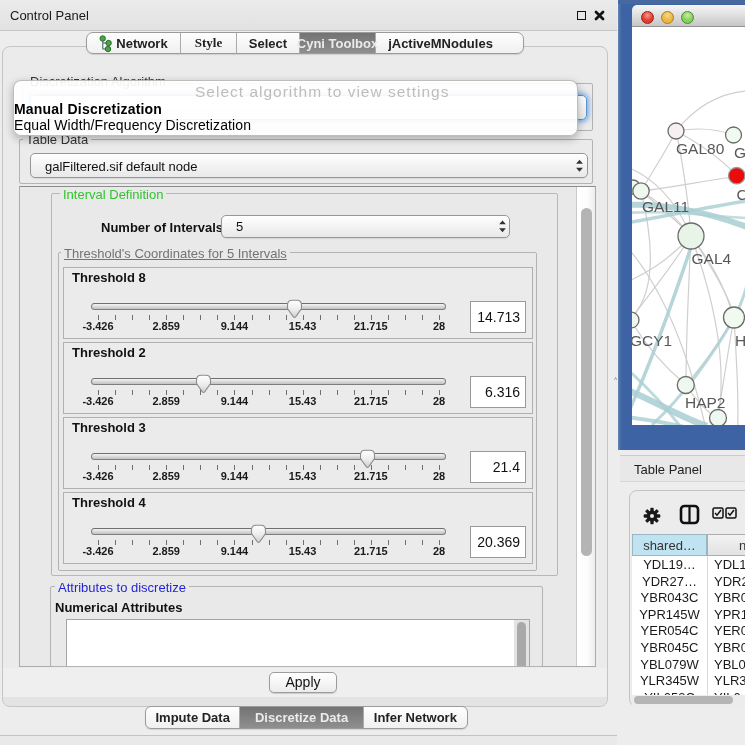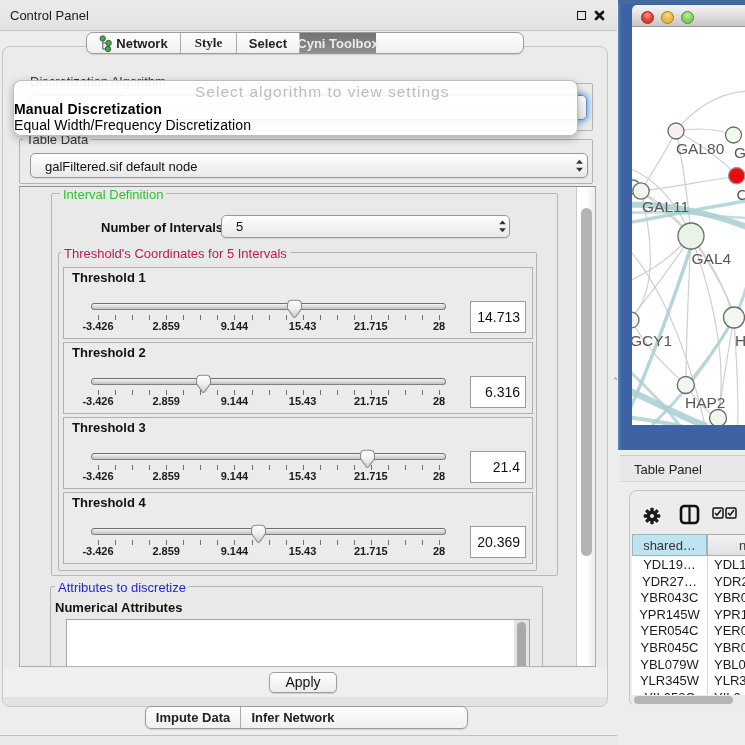--- a/index.html
+++ b/index.html
@@ -45,20 +45,21 @@
       <line x1="3.7" y1="9" x2="9.6" y2="9" stroke="#78828c" stroke-width="1.4"></line>
       <line x1="3.7" y1="15" x2="9" y2="15" stroke="#78828c" stroke-width="1.4"></line>
       <circle cx="3.7" cy="4.5" r="2.7" fill="#4aa44a" stroke="#2c6e2c" stroke-width="1"></circle>
       <circle cx="9.6" cy="9" r="2.7" fill="#4aa44a" stroke="#2c6e2c" stroke-width="1"></circle>
       <circle cx="9" cy="15" r="2.7" fill="#4aa44a" stroke="#2c6e2c" stroke-width="1"></circle>
     </svg>
     Network</div>
   <div style="width:56px;font-family:Liberation Serif, serif;">Style</div>
   <div style="width:63px;">Select</div>
   <div class="sel" style="width:76px;">Cyni Toolbox</div>
+  <div style="width:129px;">jActiveMNodules</div>
 </div>
 
 <div class="groupbox" style="left:22px;top:83px;width:571px;height:48px;"></div>
 <div class="grouplabel" style="left:27px;top:74px;">Discretization Algorithm</div>
 <div class="combo" style="left:30px;top:95px;width:557px;height:25px;border-color:#5a93cf;box-shadow:0 0 5px 2px rgba(90,150,220,0.75);"></div>
 
 <div class="groupbox" style="left:19px;top:139px;width:574px;height:45px;"></div>
 <div class="grouplabel" style="left:23px;top:132px;">Table Data</div>
 <div class="combo" style="left:30px;top:153px;width:558px;height:25px;"></div>
 <div class="combotext" style="left:45px;top:159px;">galFiltered.sif default node</div>
@@ -76,24 +77,24 @@
 <div class="grouplabel" style="left:60px;top:187px;color:#2ec52e;background:#e9e9e9;">Interval Definition</div>
 <div class="tlabel" style="left:101px;top:220px;">Number of Intervals</div>
 <div class="combo" style="left:221px;top:215px;width:289px;height:23px;"></div>
 <div class="combotext" style="left:236px;top:219px;">5</div>
 <svg class="spin" style="left:497.5px;top:219px;" width="8" height="15" viewBox="0 0 10 17">
   <path d="M1.2 6 L5 1.6 L8.8 6 Z" fill="#333"></path>
     <path d="M1.2 10.5 L5 14.9 L8.8 10.5 Z" fill="#333"></path>
 </svg>
 
 <div class="groupbox" style="left:58px;top:252px;width:479px;height:319px;"></div>
-<div class="grouplabel" style="left:61px;top:246px;color:#be185d;background:#e9e9e9;">Threshold's Coordinates for 5 Intervals</div>
+<div class="grouplabel" style="left:61px;top:246px;color:#737373;background:#e9e9e9;text-decoration:underline;">Threshold's Coordinates for 5 Intervals</div>
 
 <div class="tpanel" style="left:63px;top:267px;width:470px;height:72px;"></div>
-<div class="tlabel" style="left:72px;top:270px;">Threshold 1</div>
+<div class="tlabel" style="left:72px;top:270px;">Threshold 8</div>
 <div class="track" style="left:91px;top:303px;width:355px;"></div>
 <div class="tick" style="left:98.0px;top:315px;"></div>
 <div class="tick" style="left:115.0px;top:315px;"></div>
 <div class="tick" style="left:132.1px;top:315px;"></div>
 <div class="tick" style="left:149.2px;top:315px;"></div>
 <div class="tick" style="left:166.2px;top:315px;"></div>
 <div class="tick" style="left:183.2px;top:315px;"></div>
 <div class="tick" style="left:200.3px;top:315px;"></div>
 <div class="tick" style="left:217.4px;top:315px;"></div>
 <div class="tick" style="left:234.4px;top:315px;"></div>
@@ -255,20 +256,21 @@
 <div class="tlabel" style="left:55px;top:600px;">Numerical Attributes</div>
 <div class="abs" style="left:66px;top:619px;width:464px;height:47px;background:#fff;border:1px solid #a5a5a5;border-bottom:none;overflow:hidden;">
   <div style="position:absolute;right:0;top:0;width:15px;height:47px;background:#e3e3e3;"></div>
   <div style="position:absolute;right:3px;top:2px;width:9px;height:45px;background:#a9a9a9;border-radius:5px 5px 0 0;"></div>
 </div>
 
 <div class="abs" style="left:269px;top:672px;width:68px;height:21px;border:1px solid #9c9c9c;border-radius:5px;background:linear-gradient(#ffffff,#ececec);box-shadow:0 1px 1px rgba(0,0,0,0.15);font-size:14px;color:#111;text-align:center;line-height:19px;">Apply</div>
 
 <div class="seg" style="left:145px;top:706px;width:323px;height:23px;border-radius:6px;">
   <div style="width:95px;">Impute Data</div>
+  <div class="sel" style="width:124px;">Discretize Data</div>
   <div style="width:104px;">Infer Network</div>
 </div>
 
 <div class="abs" style="left:13px;top:80px;width:565px;height:56px;background:rgba(255,255,255,0.93);border:1px solid rgba(110,110,110,0.45);border-radius:8px;box-shadow:0 3px 8px rgba(0,0,0,0.28);"></div>
 <div class="abs" style="left:195px;top:83px;font-size:15.5px;color:#bdbdbd;letter-spacing:1px;">Select algorithm to view settings</div>
 <div class="abs" style="left:14px;top:101px;font-size:14px;font-weight:bold;color:#000;letter-spacing:0.2px;">Manual Discretization</div>
 <div class="abs" style="left:14px;top:116.5px;font-size:14px;color:#000;letter-spacing:0.1px;">Equal Width/Frequency Discretization</div>
 
 <div class="abs" style="left:614px;top:369px;width:6px;height:6px;color:#777;font-size:8px;">‸</div>
 

